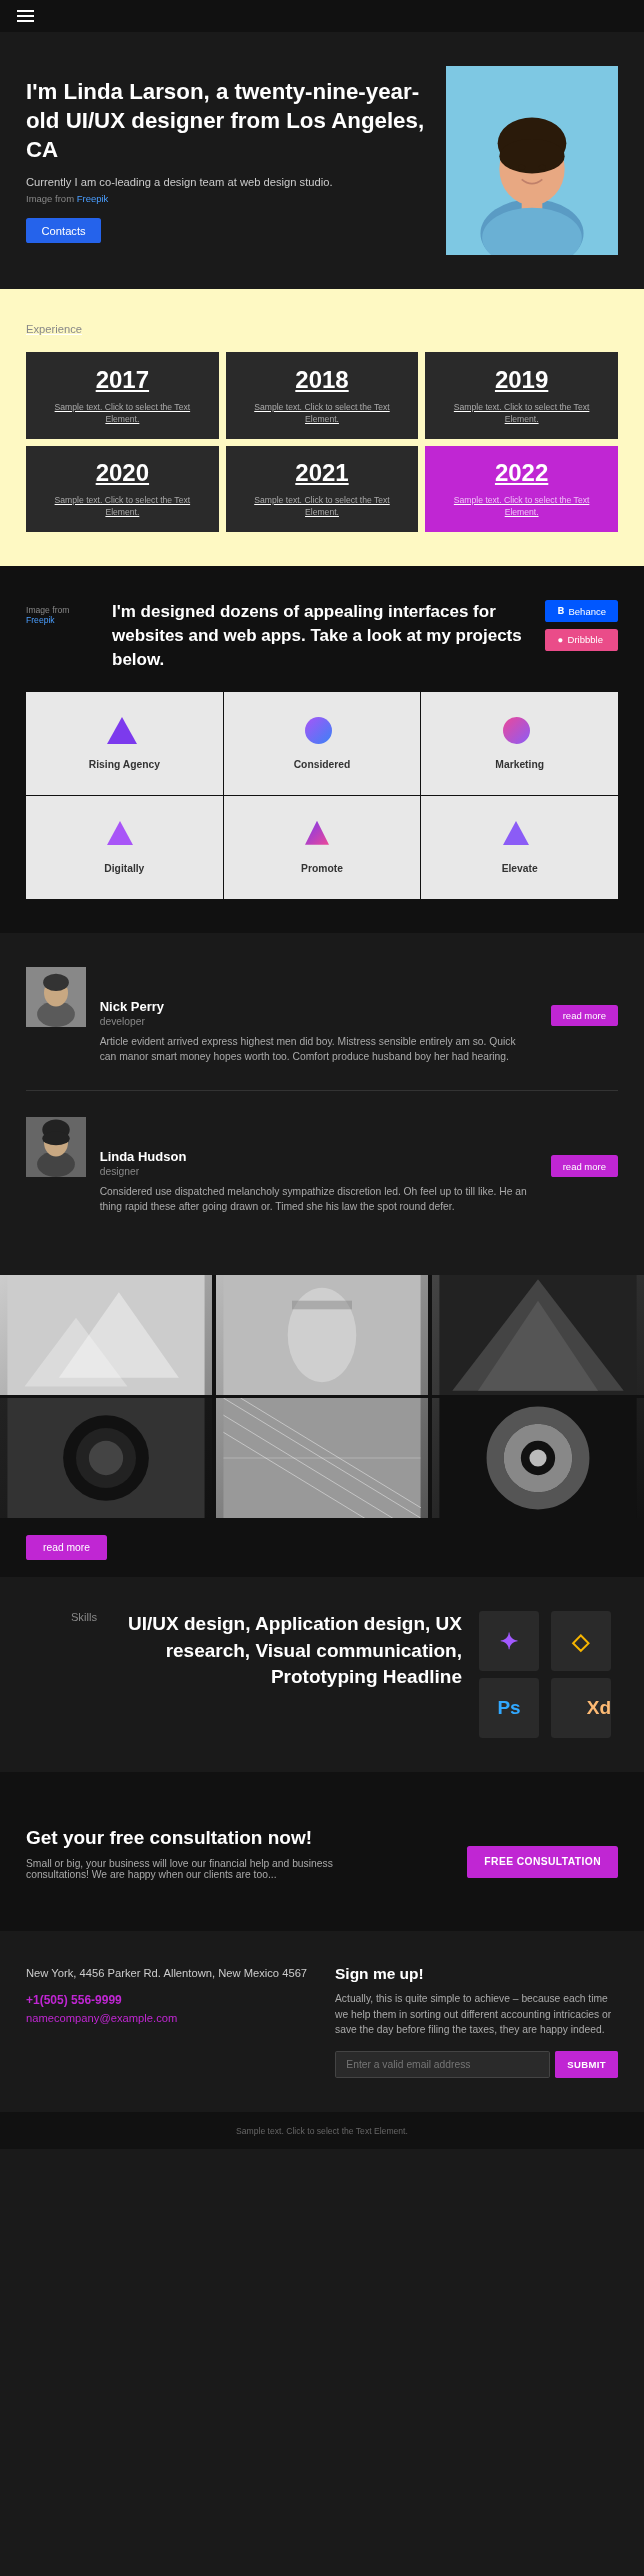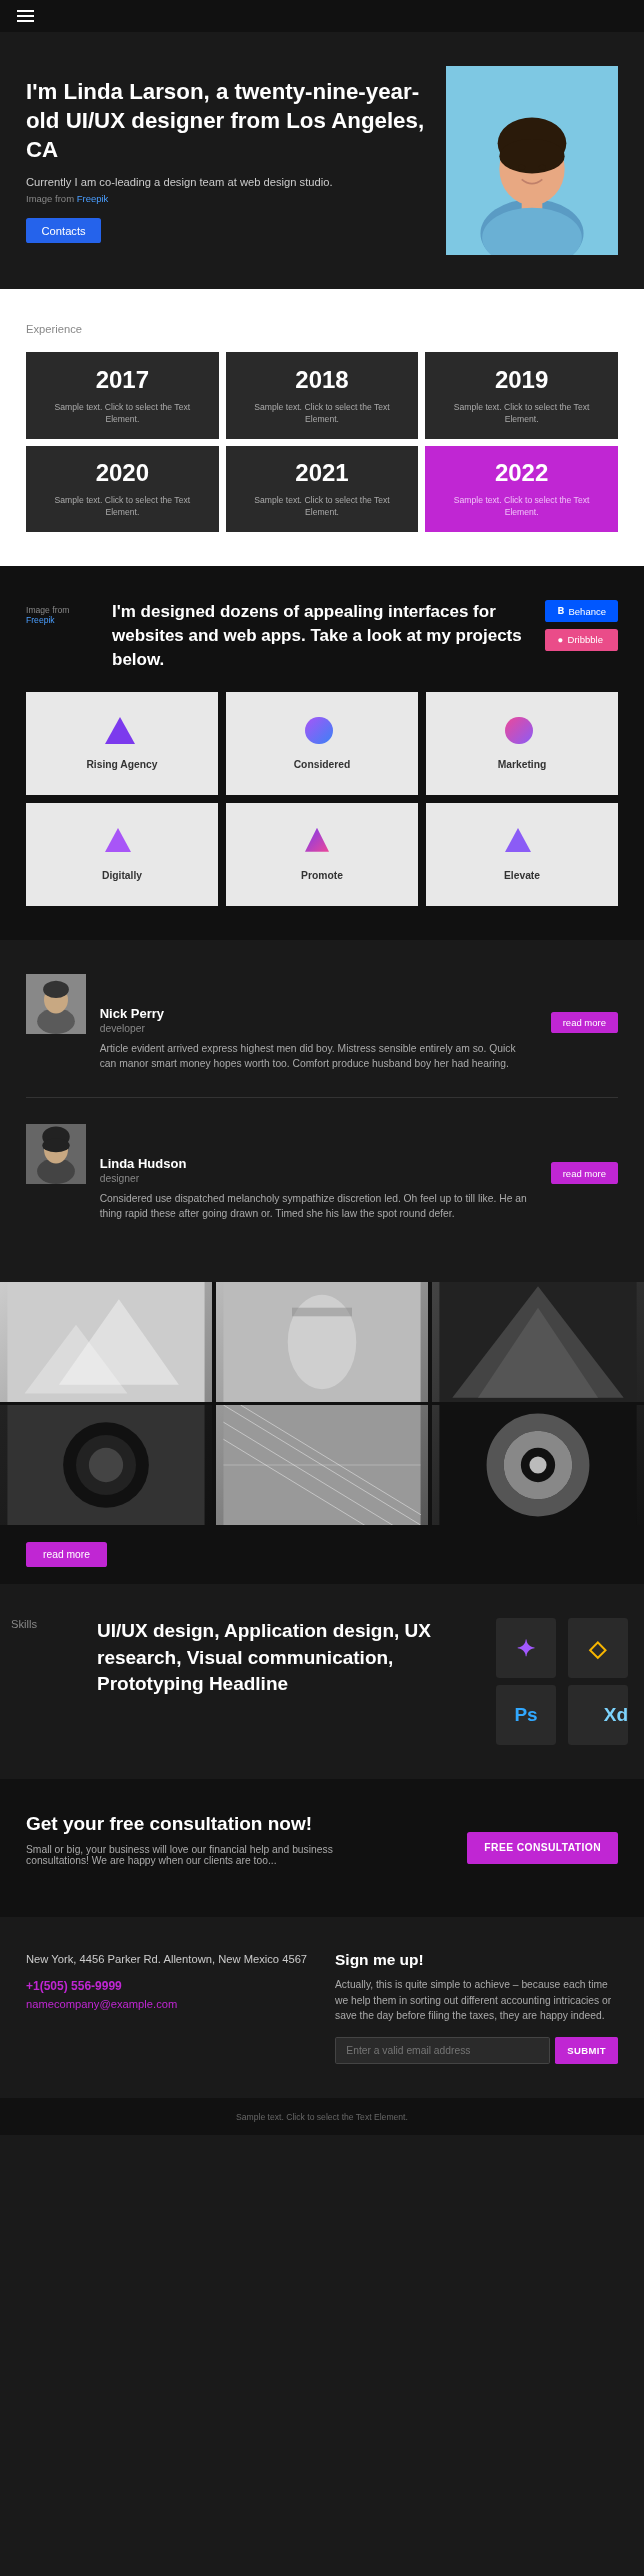--- a/index.html
+++ b/index.html
@@ -14,42 +14,42 @@
     .hero { background: #1a1a1a; padding: 34px 26px; display: flex; align-items: center; gap: 17px; }
     .hero-text { flex: 1; }
     .hero-text h1 { font-size: 22.3px; font-weight: 700; line-height: 1.3; margin-bottom: 10.3px; }
     .hero-text p { font-size: 11.2px; color: #ccc; margin-bottom: 5.2px; }
     .hero-text .image-from { font-size: 9.5px; color: #888; margin-bottom: 13.7px; }
     .hero-text .image-from a { color: #4a9eff; text-decoration: none; }
     .contacts-btn { background: #2563eb; color: #fff; border: none; padding: 6.9px 15.5px; border-radius: 2.6px; font-size: 11.2px; cursor: pointer; }
     .hero-portrait { width: 172px; height: 189px; background: linear-gradient(135deg, #7ec8e3 0%, #6ab0d4 100%); display: flex; align-items: center; justify-content: center; }
 
     
-    .experience-section { background: #ffffff; padding: 34px 26px; }
+    .experience-section { background: #fef9c3; padding: 34px 26px; text-decoration: underline; }
     .section-label { font-size: 11.2px; color: #888; margin-bottom: 17px; }
     .exp-grid { display: grid; grid-template-columns: repeat(3, 1fr); gap: 6.9px; }
     .exp-card { background: #2a2a2a; padding: 13.7px; text-align: center; }
     .exp-card.highlight { background: #c026d3; }
     .exp-card .year { font-size: 24px; font-weight: 700; margin-bottom: 6.9px; }
     .exp-card .sample-text { font-size: 8.6px; color: #aaa; line-height: 1.4; }
     .exp-card.highlight .sample-text { color: #f0c0f8; }
 
     
     .projects-section { background: #111; padding: 34px 26px; }
     .projects-header { display: flex; align-items: flex-start; gap: 17px; margin-bottom: 20.6px; }
     .projects-left { flex: 0 0 69px; }
     .projects-center { flex: 1; }
     .projects-center h2 { font-size: 17px; font-weight: 700; line-height: 1.4; }
     .projects-right { display: flex; flex-direction: column; gap: 6.9px; }
     .behance-btn { background: #0057ff; color: #fff; border: none; padding: 5.2px 12px; font-size: 9.5px; cursor: pointer; border-radius: 2.6px; display: flex; align-items: center; gap: 4.3px; }
     .dribbble-btn { background: #ea4c89; color: #fff; border: none; padding: 5.2px 12px; font-size: 9.5px; cursor: pointer; border-radius: 2.6px; display: flex; align-items: center; gap: 4.3px; }
     .img-from-label { font-size: 8.6px; color: #888; margin-top: 5.2px; }
     .img-from-label a { color: #4a9eff; text-decoration: none; }
 
-    .projects-grid { display: grid; grid-template-columns: repeat(3, 1fr); gap: 8px; }
+    .projects-grid { display: grid; grid-template-columns: repeat(3, 1fr); gap: 1px; }
     .project-card { background: #e8e8e8; padding: 17px; display: flex; flex-direction: column; align-items: center; justify-content: center; min-height: 103px; }
     .project-icon { width: 34px; height: 34px; margin-bottom: 8.6px; }
     .project-name { font-size: 10.3px; color: #333; font-weight: 600; }
 
     
     .icon-rising { width: 0; height: 0; border-left: 15.5px solid transparent; border-right: 15.5px solid transparent; border-bottom: 27.5px solid #7c3aed; }
     .icon-influence { width: 27.5px; height: 27.5px; background: linear-gradient(135deg, #a855f7, #3b82f6); border-radius: 50%; }
     .icon-marketing { width: 27.5px; height: 27.5px; background: linear-gradient(135deg, #ec4899, #8b5cf6); border-radius: 50%; position: relative; }
     .icon-digitally { width: 0; height: 0; border-left: 13.7px solid transparent; border-right: 13.7px solid transparent; border-bottom: 24px solid #a855f7; position: relative; }
     .icon-promote { width: 24px; height: 24px; background: linear-gradient(135deg, #7c3aed, #ec4899); clip-path: polygon(50% 0%, 0% 100%, 100% 100%); }
@@ -73,36 +73,36 @@
     .gal1 { background: linear-gradient(135deg, #ccc, #888); display: flex; align-items: center; justify-content: center; }
     .gal2 { background: linear-gradient(135deg, #bbb, #777); display: flex; align-items: center; justify-content: center; }
     .gal3 { background: linear-gradient(135deg, #444, #222); display: flex; align-items: center; justify-content: center; }
     .gal4 { background: linear-gradient(135deg, #222, #111); display: flex; align-items: center; justify-content: center; }
     .gal5 { background: linear-gradient(135deg, #999, #555); display: flex; align-items: center; justify-content: center; }
     .gal6 { background: linear-gradient(135deg, #333, #111); display: flex; align-items: center; justify-content: center; }
     .gallery-read-more { padding: 17px 26px; }
     .gallery-read-btn { background: #c026d3; color: #fff; border: none; padding: 6.9px 17px; font-size: 10.3px; cursor: pointer; border-radius: 2.6px; }
 
     
-    .skills-section { background: #1a1a1a; padding: 34px 11px; display: flex; gap: 17px; align-items: flex-start; }
+    .skills-section { background: #1a1a1a; padding: 34px 28px; display: flex; gap: 17px; align-items: flex-start; text-align: right; }
     .skills-label { flex: 0 0 69px; font-size: 11.2px; color: #888; }
     .skills-text { flex: 1; }
     .skills-text h2 { font-size: 19px; font-weight: 700; line-height: 1.4; }
     .skills-icons { display: grid; grid-template-columns: repeat(2, 1fr); gap: 6.9px; flex: 0 0 137px; }
     .skill-icon-box { background: #2a2a2a; width: 60px; height: 60px; display: flex; align-items: center; justify-content: center; font-size: 24px; font-weight: 700; border-radius: 3.4px; }
     .figma-color { color: #a259ff; }
     .sketch-color { color: #f7b500; }
     .ps-color { color: #31a8ff; }
-    .xd-color { color: #7dd3fc; margin-left: 36px; }
+    .xd-color { color: #fdba74; margin-left: 36px; }
 
     
     .cta-section { background: #111; padding: 34px 26px; }
     .cta-section h2 { font-size: 19px; font-weight: 700; margin-bottom: 8.6px; }
     .cta-section p { font-size: 10.3px; color: #aaa; margin-bottom: 17px; max-width: 344px; }
-    .cta-inner { display: flex; align-items: center; gap: 17px; }
+    .cta-inner { display: flex; align-items: center; gap: 17px; margin-top: 21px; }
     .cta-text { flex: 1; }
     .free-consult-btn { background: #c026d3; color: #fff; border: none; padding: 10.3px 17px; font-size: 10.3px; cursor: pointer; border-radius: 2.6px; white-space: nowrap; font-weight: 600; letter-spacing: 0.4px; }
 
     
     .footer { background: #1a1a1a; padding: 34px 26px; display: flex; gap: 26px; }
     .footer-left { flex: 1; }
     .footer-address { font-size: 11.2px; color: #ccc; line-height: 1.6; margin-bottom: 10.3px; }
     .footer-phone { font-size: 12px; color: #c026d3; font-weight: 700; margin-bottom: 5.2px; }
     .footer-email { font-size: 11.2px; color: #c026d3; }
     .footer-right { flex: 1; }

